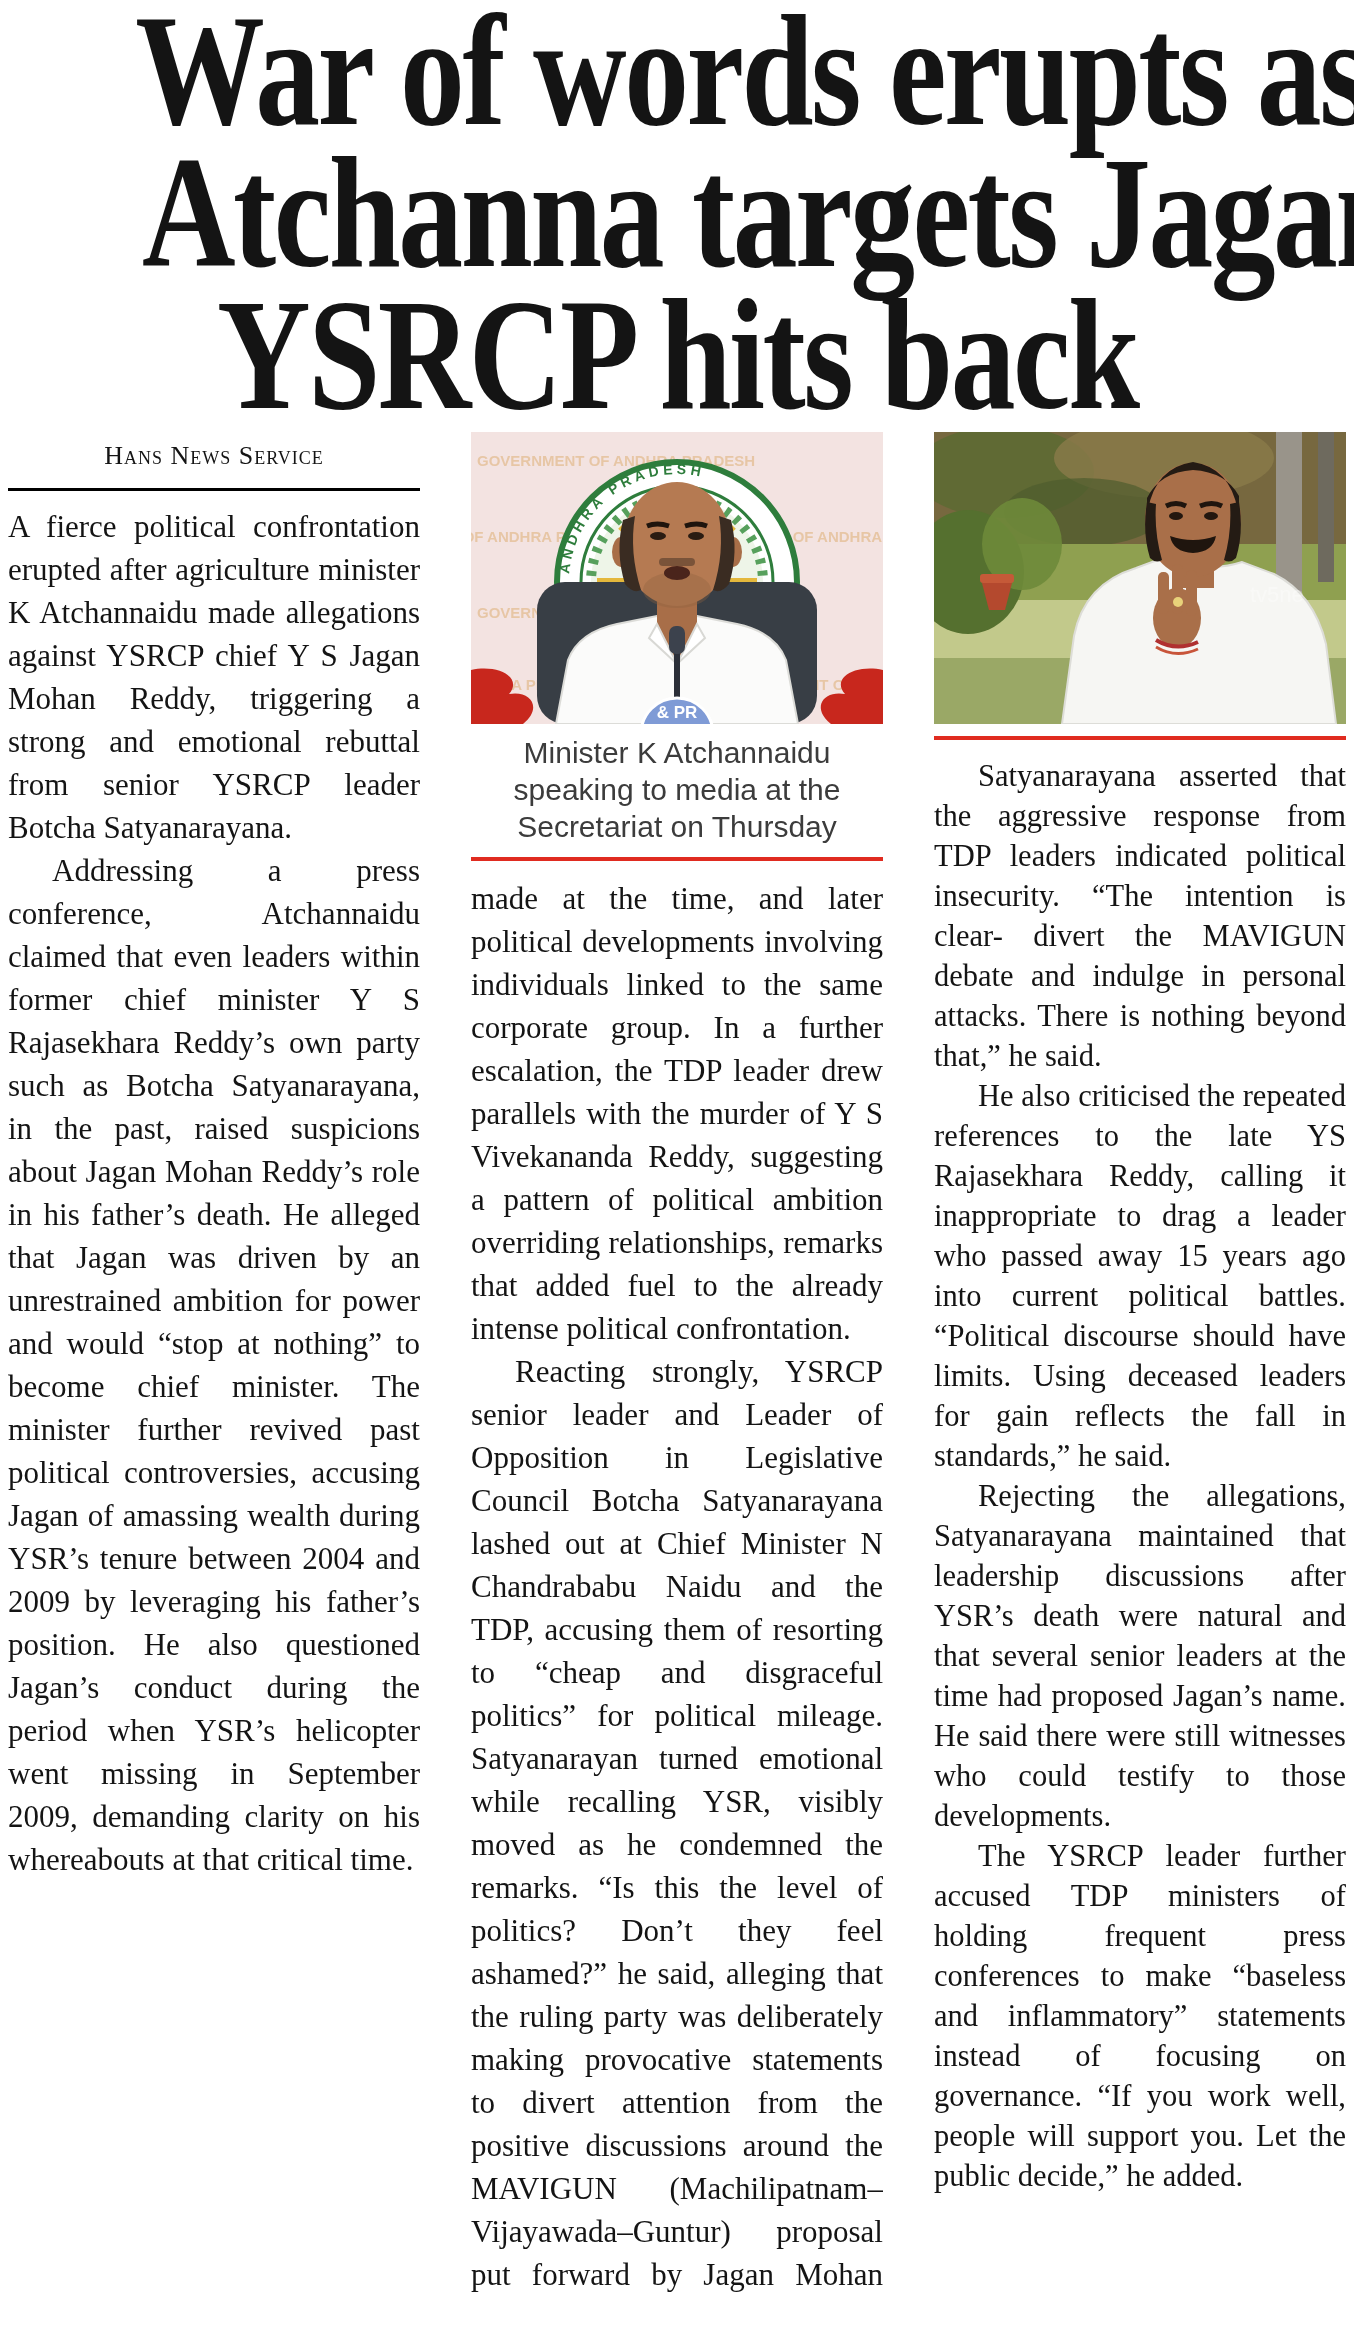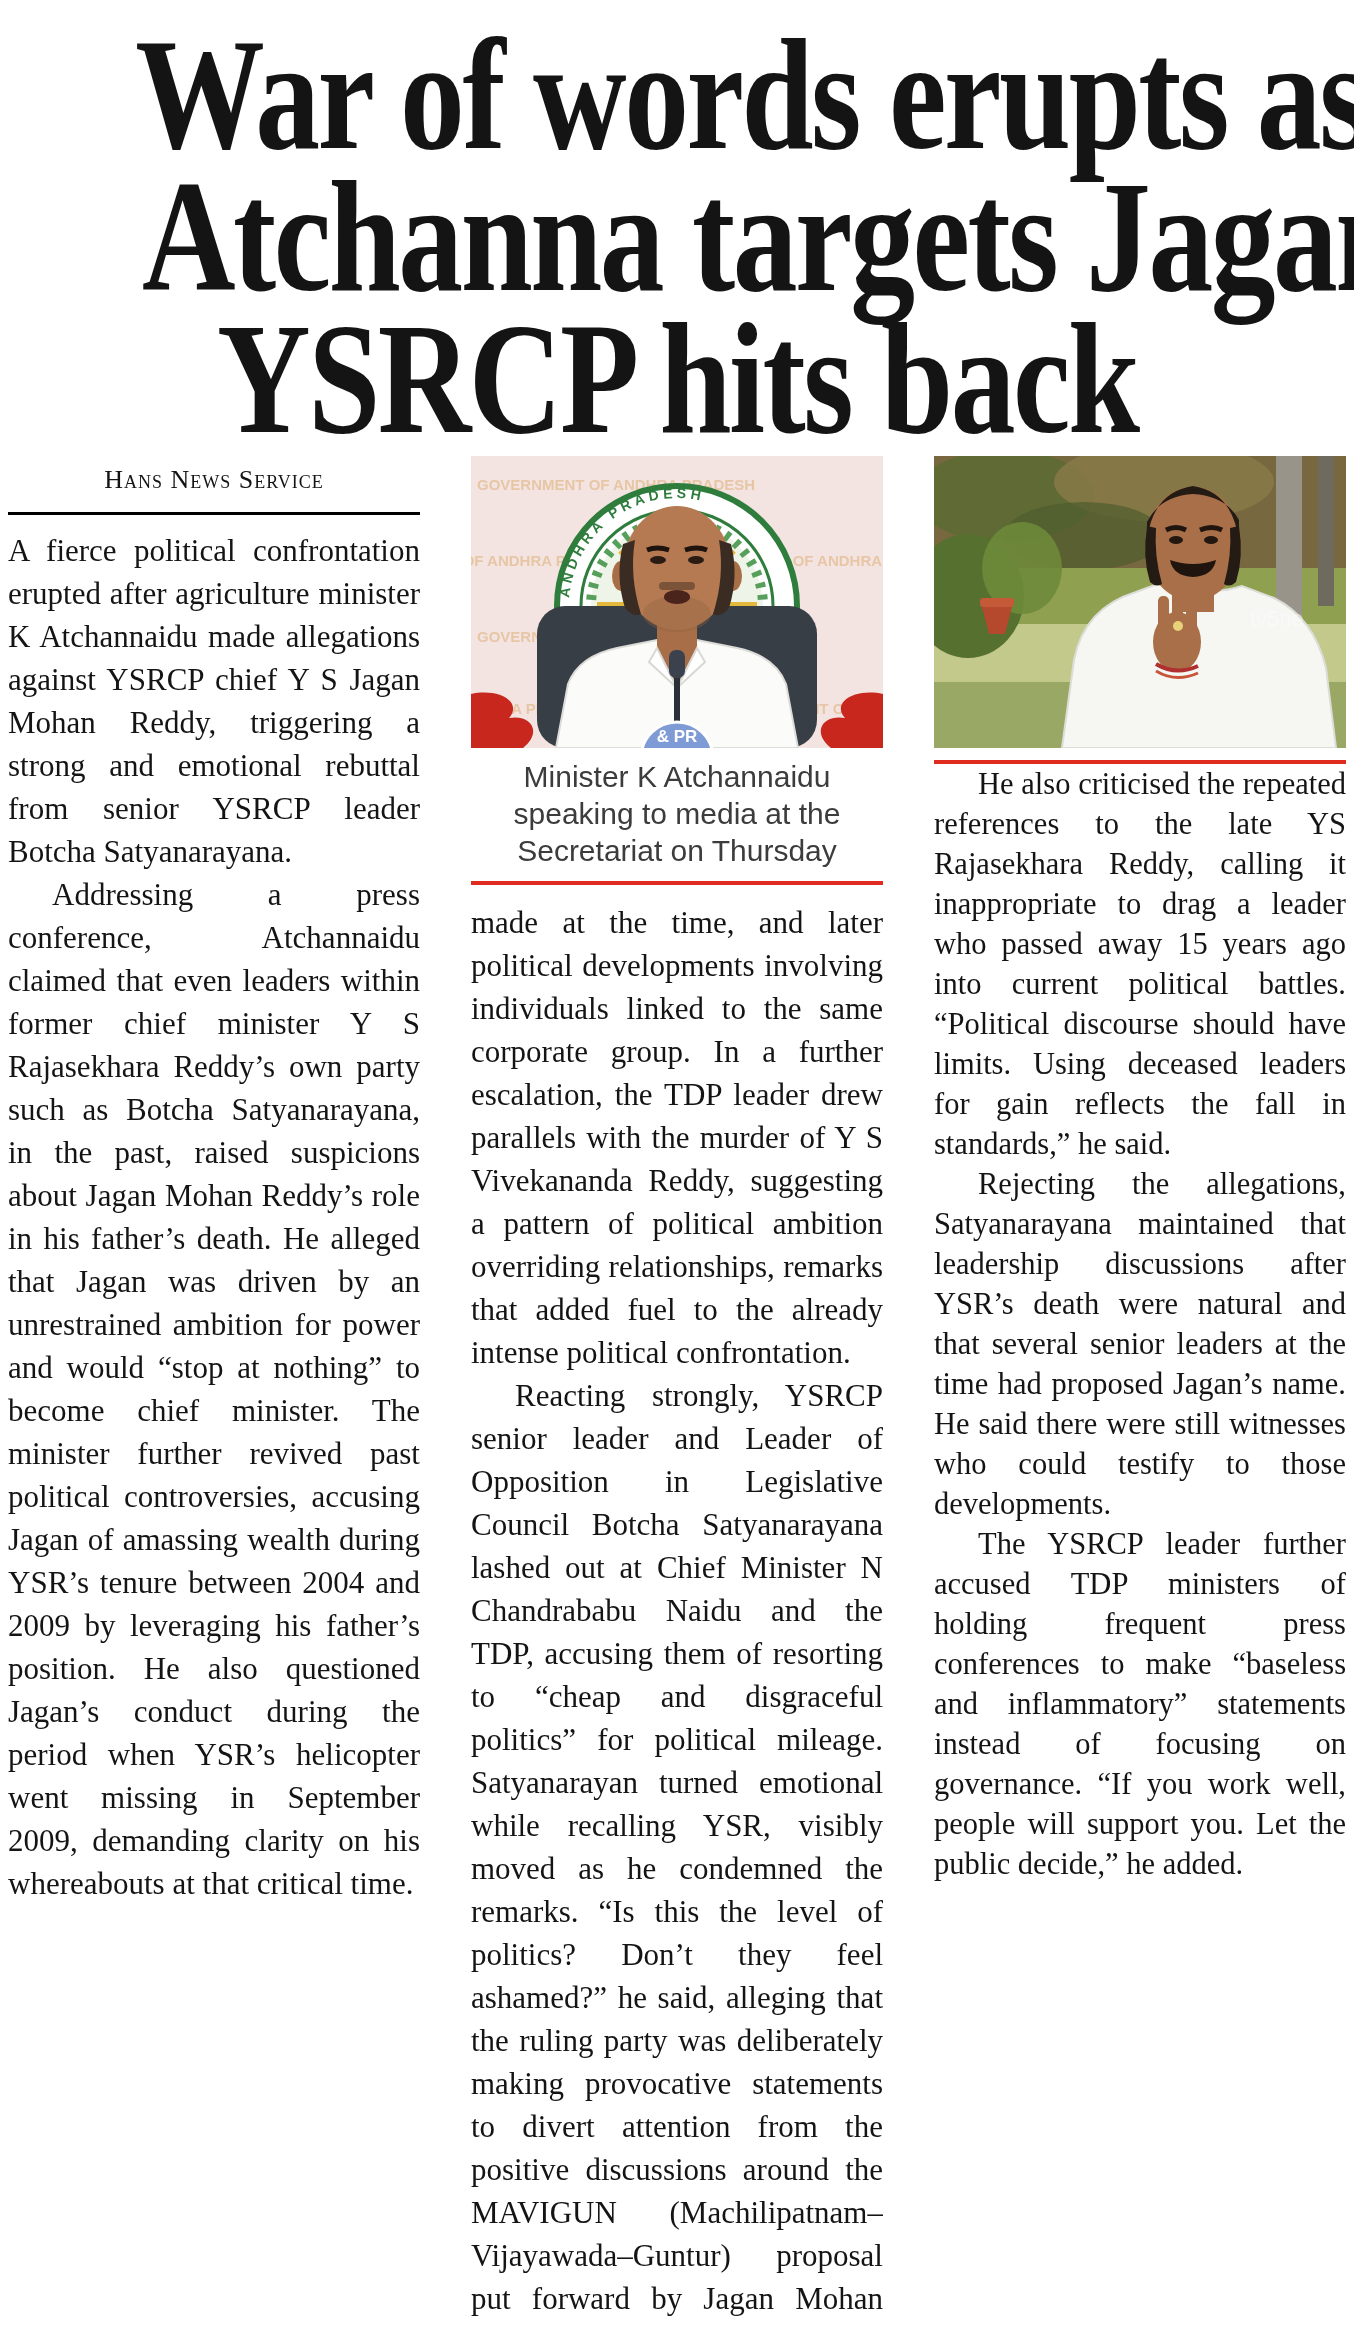--- a/index.html
+++ b/index.html
@@ -1,19 +1,19 @@
 <!DOCTYPE html>
 <html><head>
 <meta charset="utf-8">
 <style>
   html,body{margin:0;padding:0;background:#fff;}
   .page{position:relative;width:1354px;height:2330px;background:#ffffff;overflow:hidden;
         font-family:"Liberation Serif",serif;color:#141414;}
   
-  .headline{padding-top:24px;text-align:center;}
+  .headline{padding-top:0;text-align:center;}
   .hl-line{display:block;font-size:158px;line-height:142px;font-weight:700;white-space:nowrap;}
   .hl-line>span{display:inline-block;transform:scaleX(.82);transform-origin:50% 50%;
                 letter-spacing:-3px;white-space:nowrap;}
   
   .columns{display:flex;gap:51px;padding:0 8px;margin-top:6px;}
   .col{width:412px;flex:0 0 412px;height:1868px;overflow:hidden;
        font-size:31px;line-height:43px;text-align:justify;}
   .col-3{font-size:30.5px;line-height:40px;}
   .col p{margin:0;}
   .col p.indent{text-indent:44px;}
@@ -169,19 +169,20 @@
               <rect x="252" y="138" width="11" height="46" rx="5" fill="#a96f49"></rect>
               <circle cx="244" cy="170" r="5" fill="#e8d27a"></circle>
               <path d="M222,208 Q242,220 264,210" stroke="#b03030" stroke-width="4" fill="none"></path>
               <path d="M222,215 Q242,227 264,217" stroke="#c8553a" stroke-width="3" fill="none"></path>
             </g>
           </g>
           <text x="316" y="170" font-family="Liberation Sans, sans-serif" font-size="22" fill="#ffffff" opacity="0.35">tv5ne</text>
         </svg>
         <div class="caption-rule"></div>
       </figure>
+      <p class="indent body-start">Satyanarayana asserted that the aggressive response from TDP leaders indicated political insecurity. “The intention is clear- divert the MAVIGUN debate and indulge in personal attacks. There is nothing beyond that,” he said.</p>
       <p class="indent">He also criticised the repeated references to the late YS Rajasekhara Reddy, calling it inappropriate to drag a leader who passed away 15 years ago into current political battles. “Political discourse should have limits. Using deceased leaders for gain reflects the fall in standards,” he said.</p>
       <p class="indent">Rejecting the allegations, Satyanarayana maintained that leadership discussions after YSR’s death were natural and that several senior leaders at the time had proposed Jagan’s name. He said there were still witnesses who could testify to those developments.</p>
       <p class="indent">The YSRCP leader further accused TDP ministers of holding frequent press conferences to make “baseless and inflammatory” statements instead of focusing on governance. “If you work well, people will support you. Let the public decide,” he added.</p>
     </div>
 
   </div>
 </div>
 
 </body></html>

